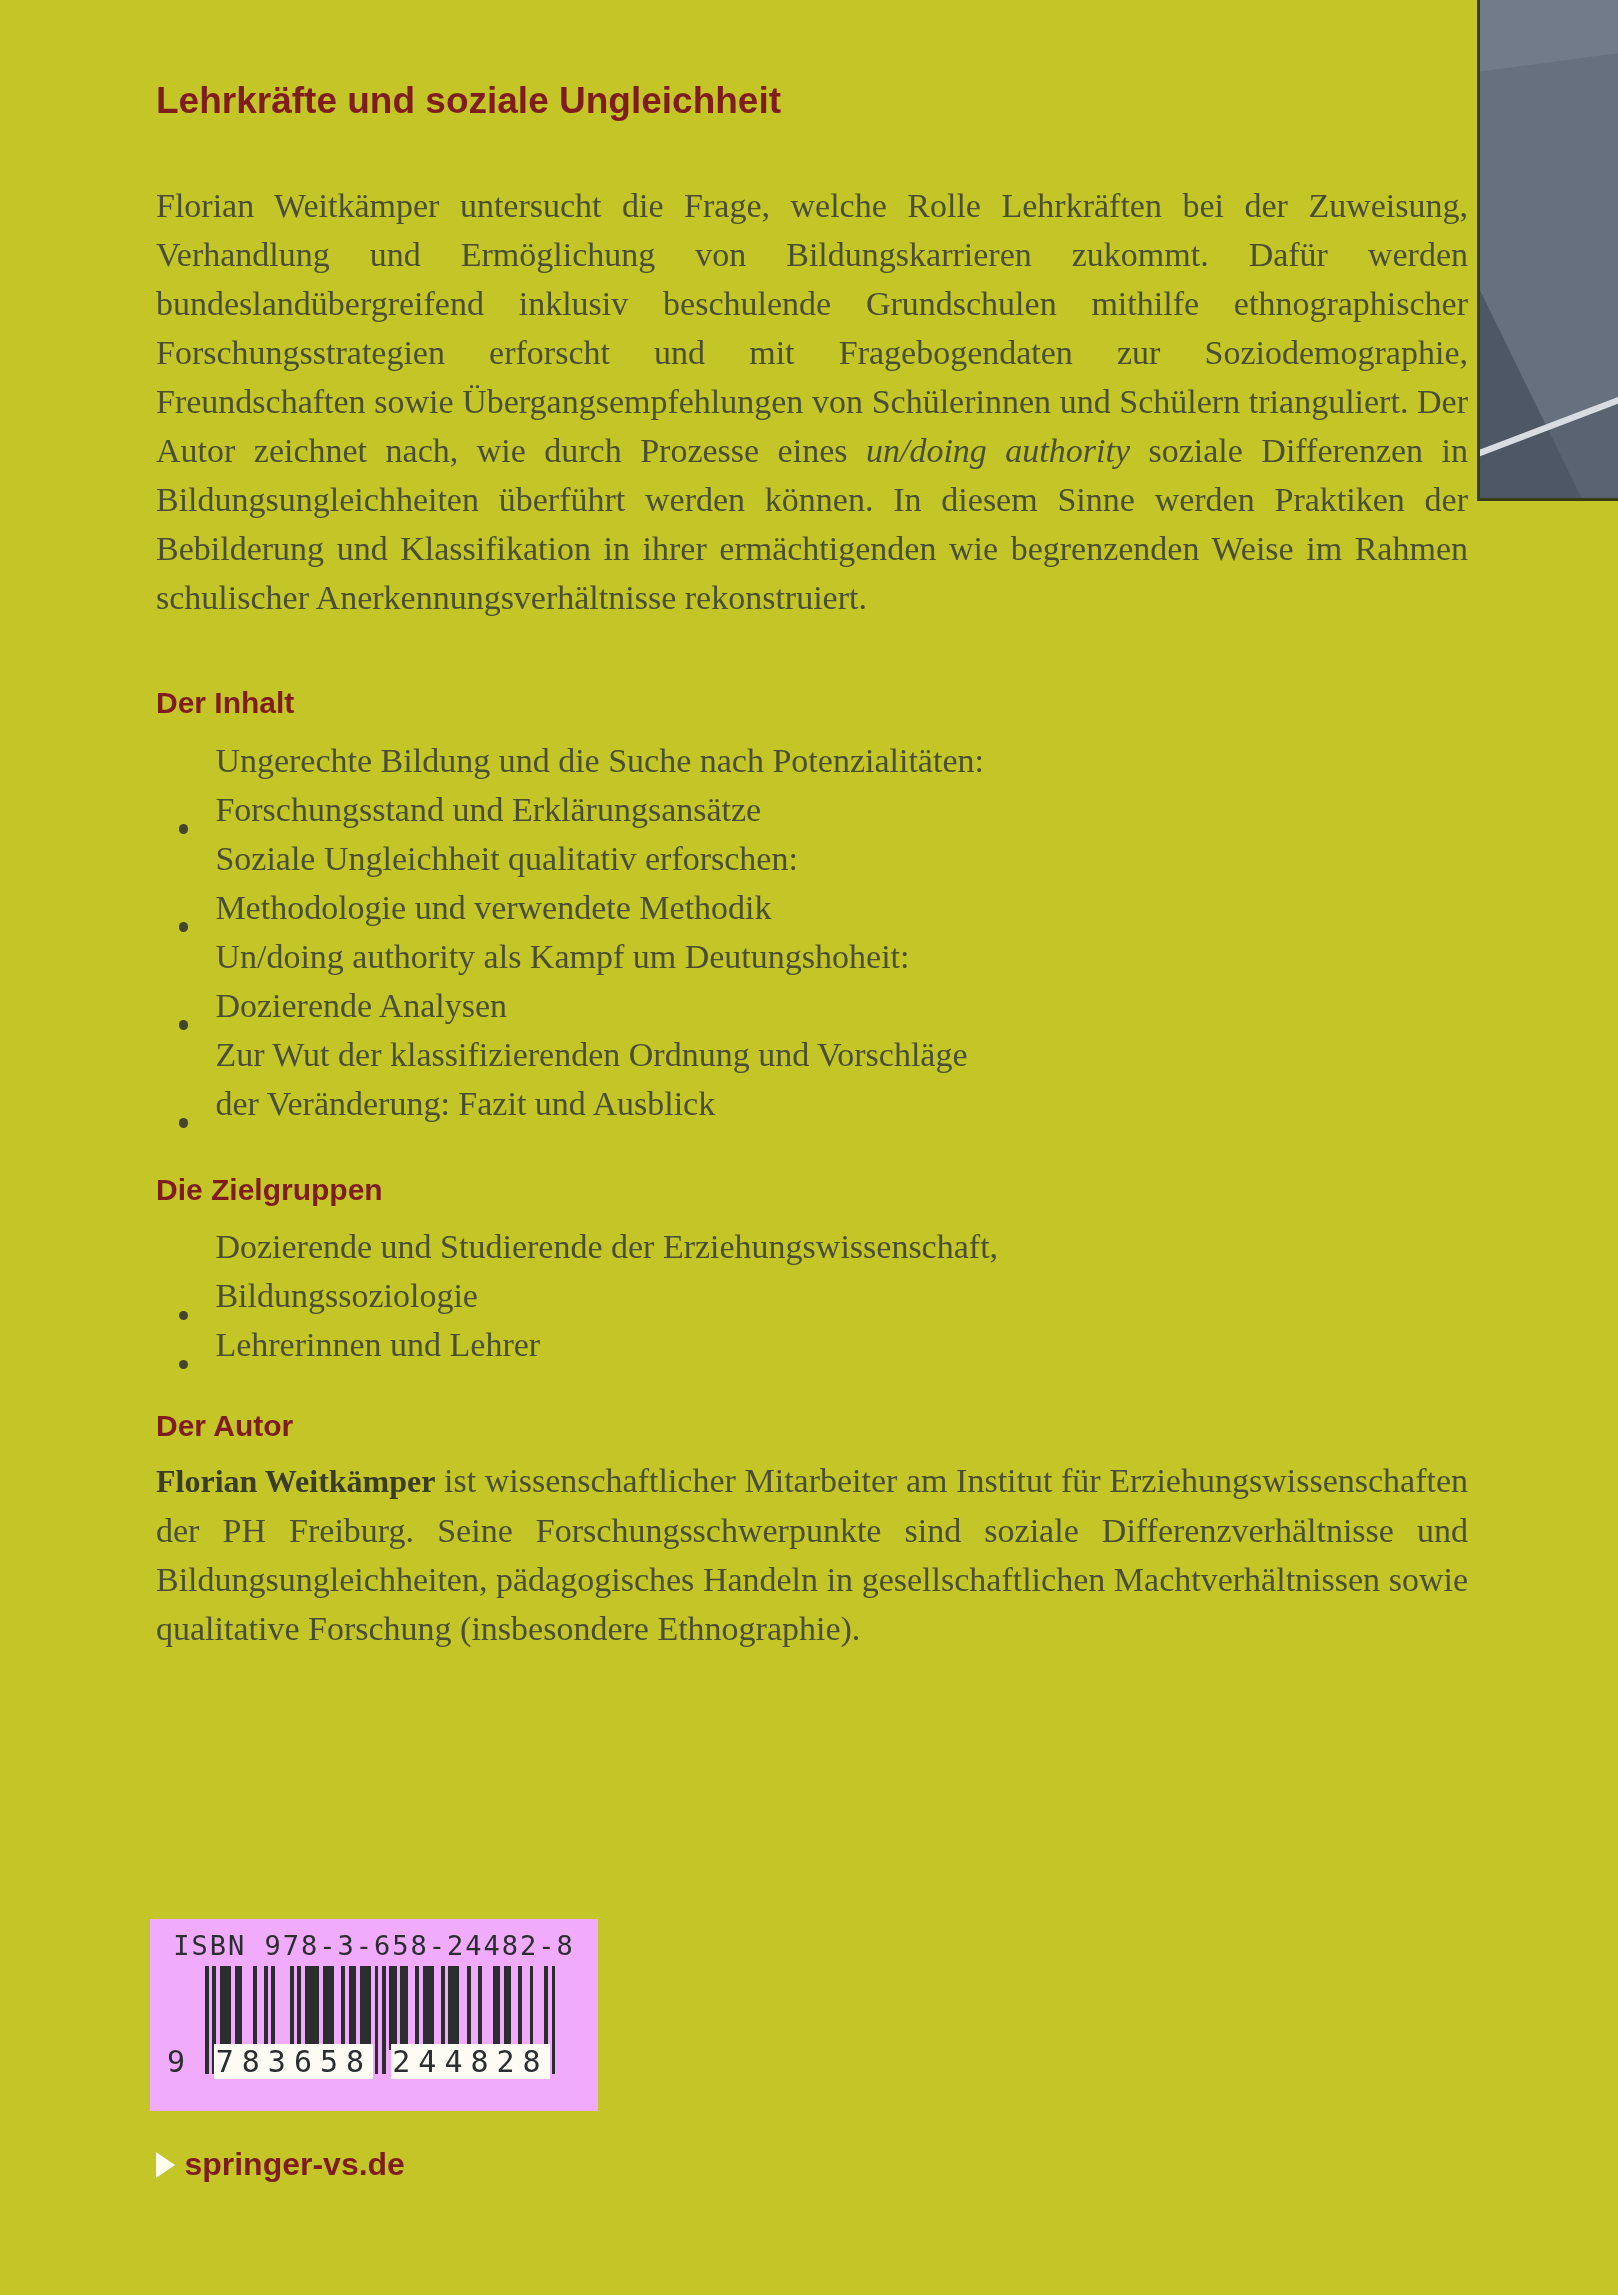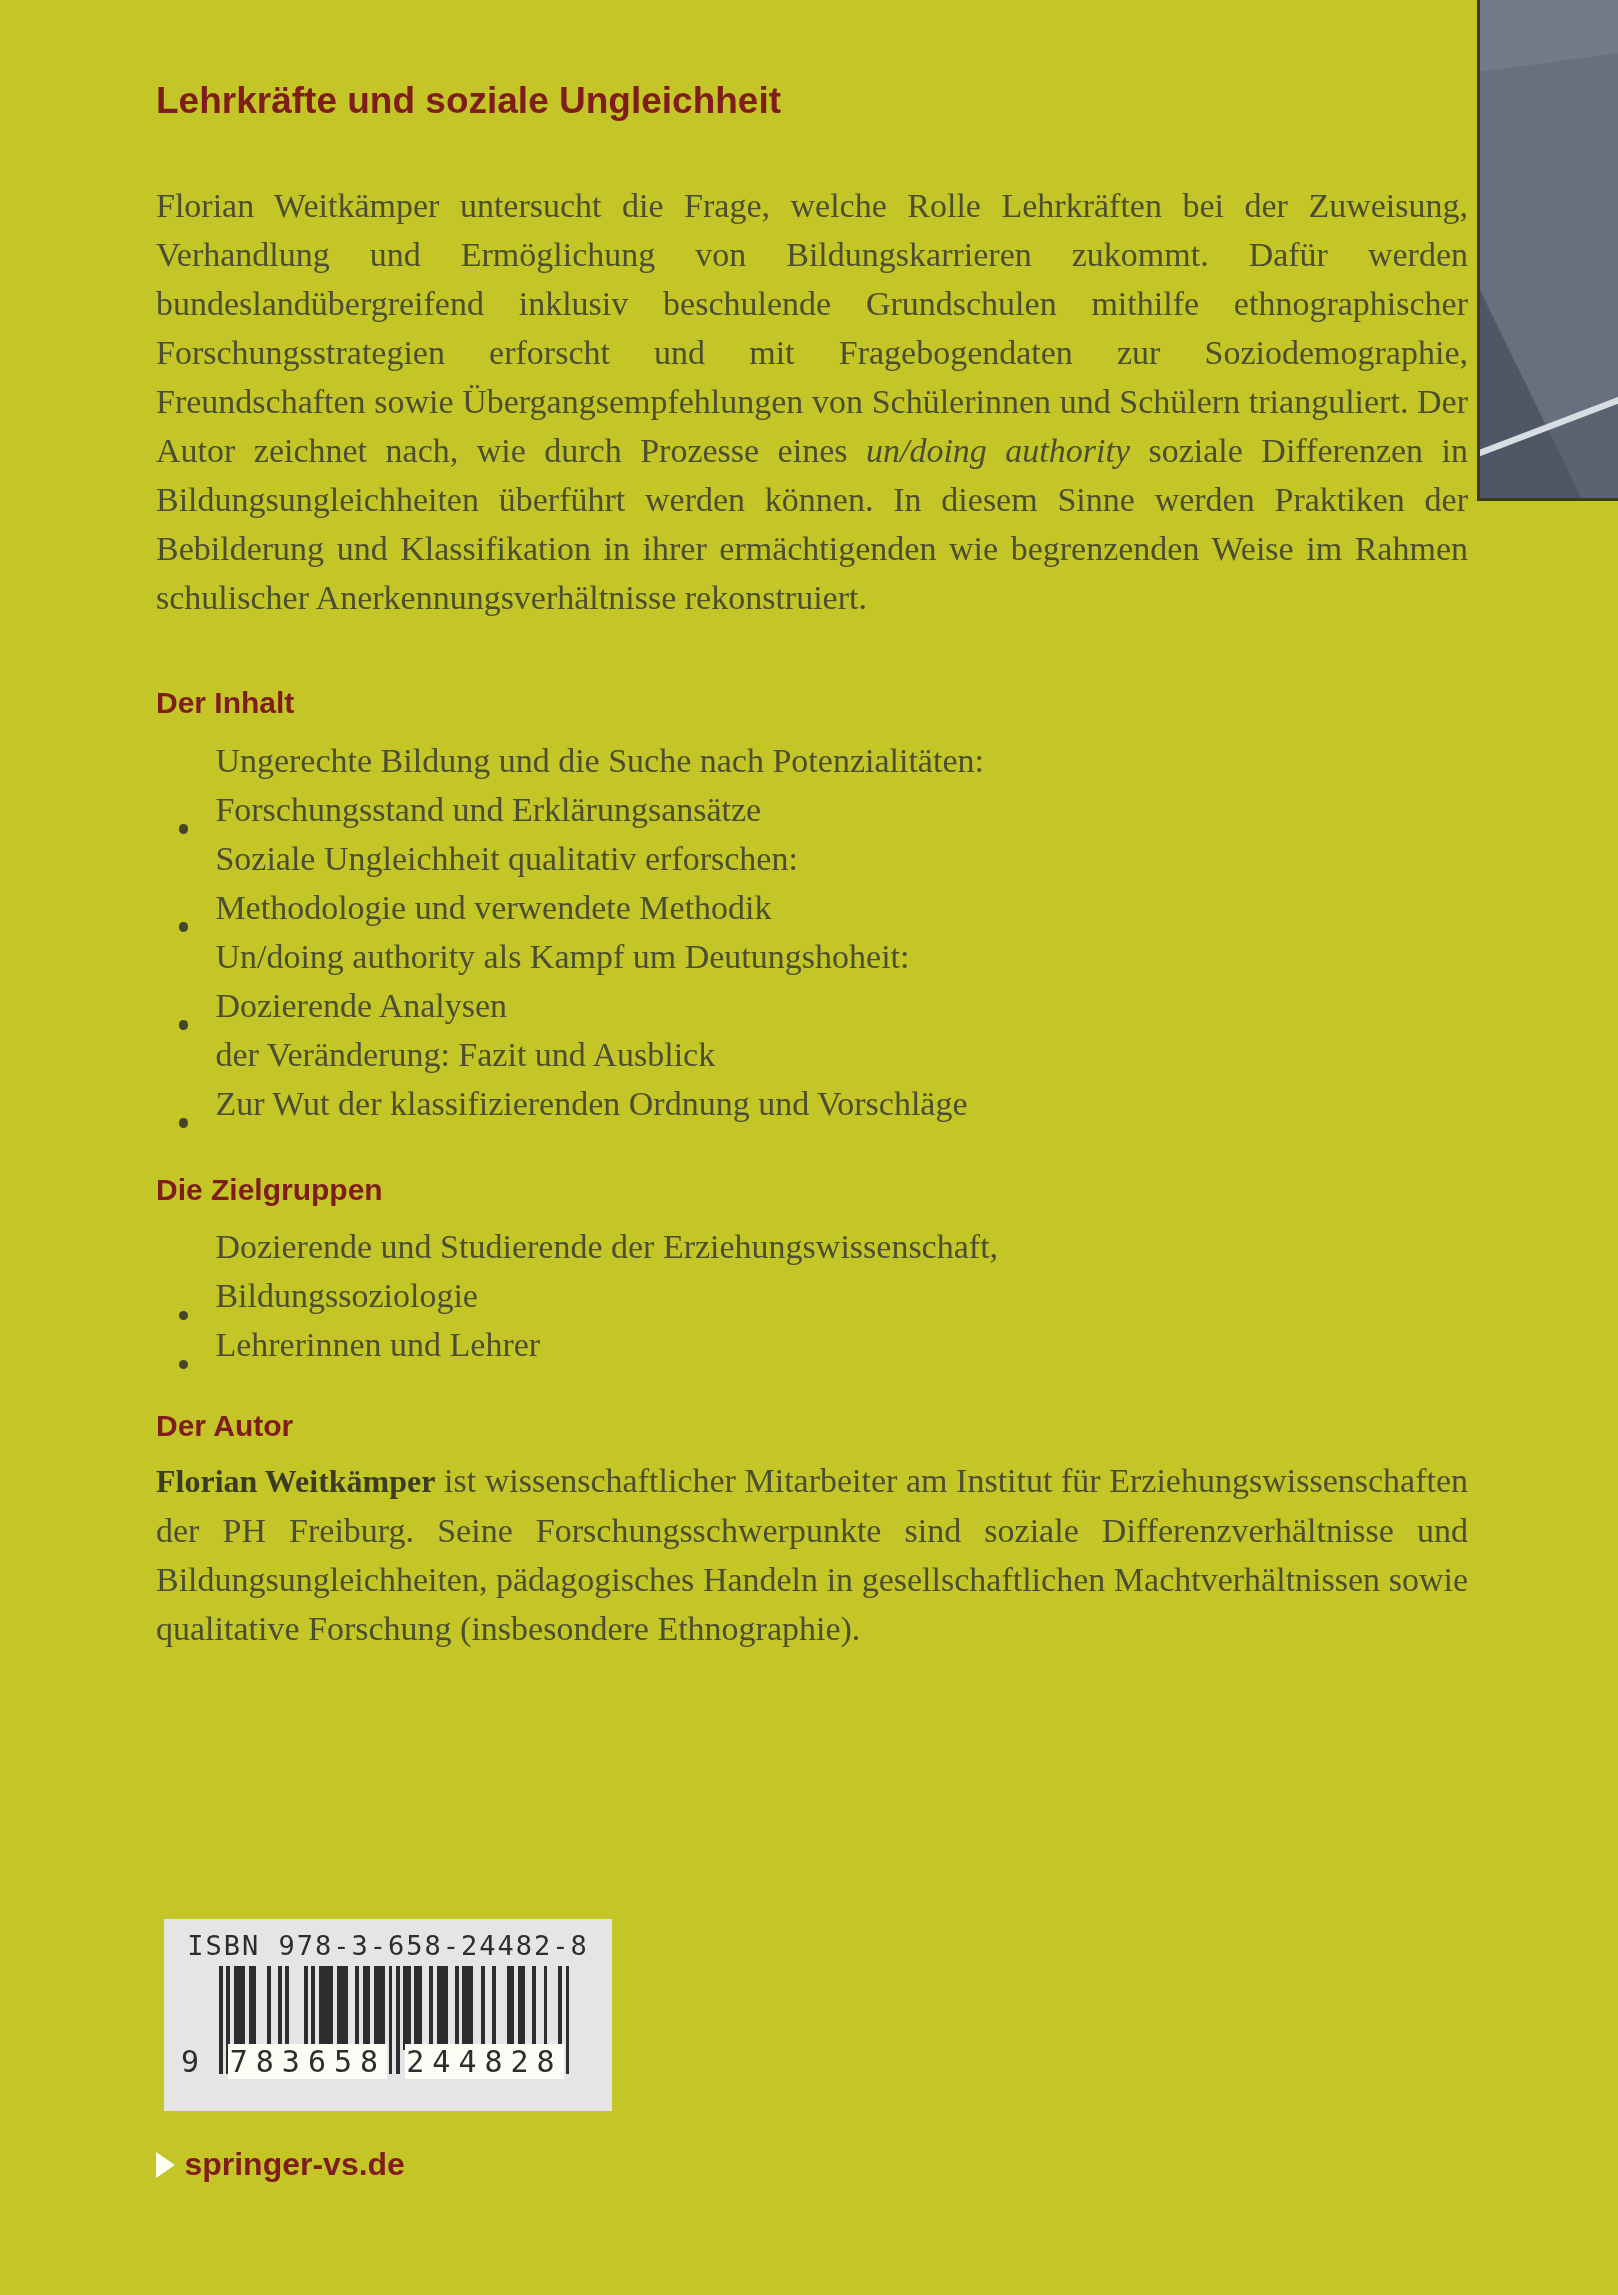--- a/index.html
+++ b/index.html
@@ -66,23 +66,23 @@
   }
   p.autor b{
     font-family:Liberation Serif, serif;
     font-weight:bold;
     color:#3a3d23;
     font-size:32px;
   }
 
   
   .isbn-box{
-    position:absolute;left:164px;top:1919px;
+    position:absolute;left:150px;top:1919px;
     width:448px;height:192px;
-    background:#e5e5e5;
+    background:#f0abfc;
   }
   .isbn-label{
     margin-top:12px;
     text-align:center;
     font-family:"DejaVu Sans Mono","Liberation Mono",monospace;
     font-size:27px;line-height:30px;
     letter-spacing:2px;
     color:#2b2e2e;
     white-space:nowrap;
   }
@@ -166,22 +166,22 @@
       <div class="li">
         <span class="dot"></span>
         <div class="li-lines">
           <div class="line">Un/doing authority als Kampf um Deutungshoheit:</div>
           <div class="line">Dozierende Analysen</div>
         </div>
       </div>
       <div class="li">
         <span class="dot"></span>
         <div class="li-lines">
+          <div class="line">Zur Wut der klassifizierenden Ordnung und Vorschläge</div>
           <div class="line">der Veränderung: Fazit und Ausblick</div>
-          <div class="line">Zur Wut der klassifizierenden Ordnung und Vorschläge</div>
         </div>
       </div>
     </div>
 
     <h2 class="tight">Die Zielgruppen</h2>
     <div class="list">
       <div class="li">
         <span class="dot"></span>
         <div class="li-lines">
           <div class="line">Dozierende und Studierende der Erziehungswissenschaft,</div>

